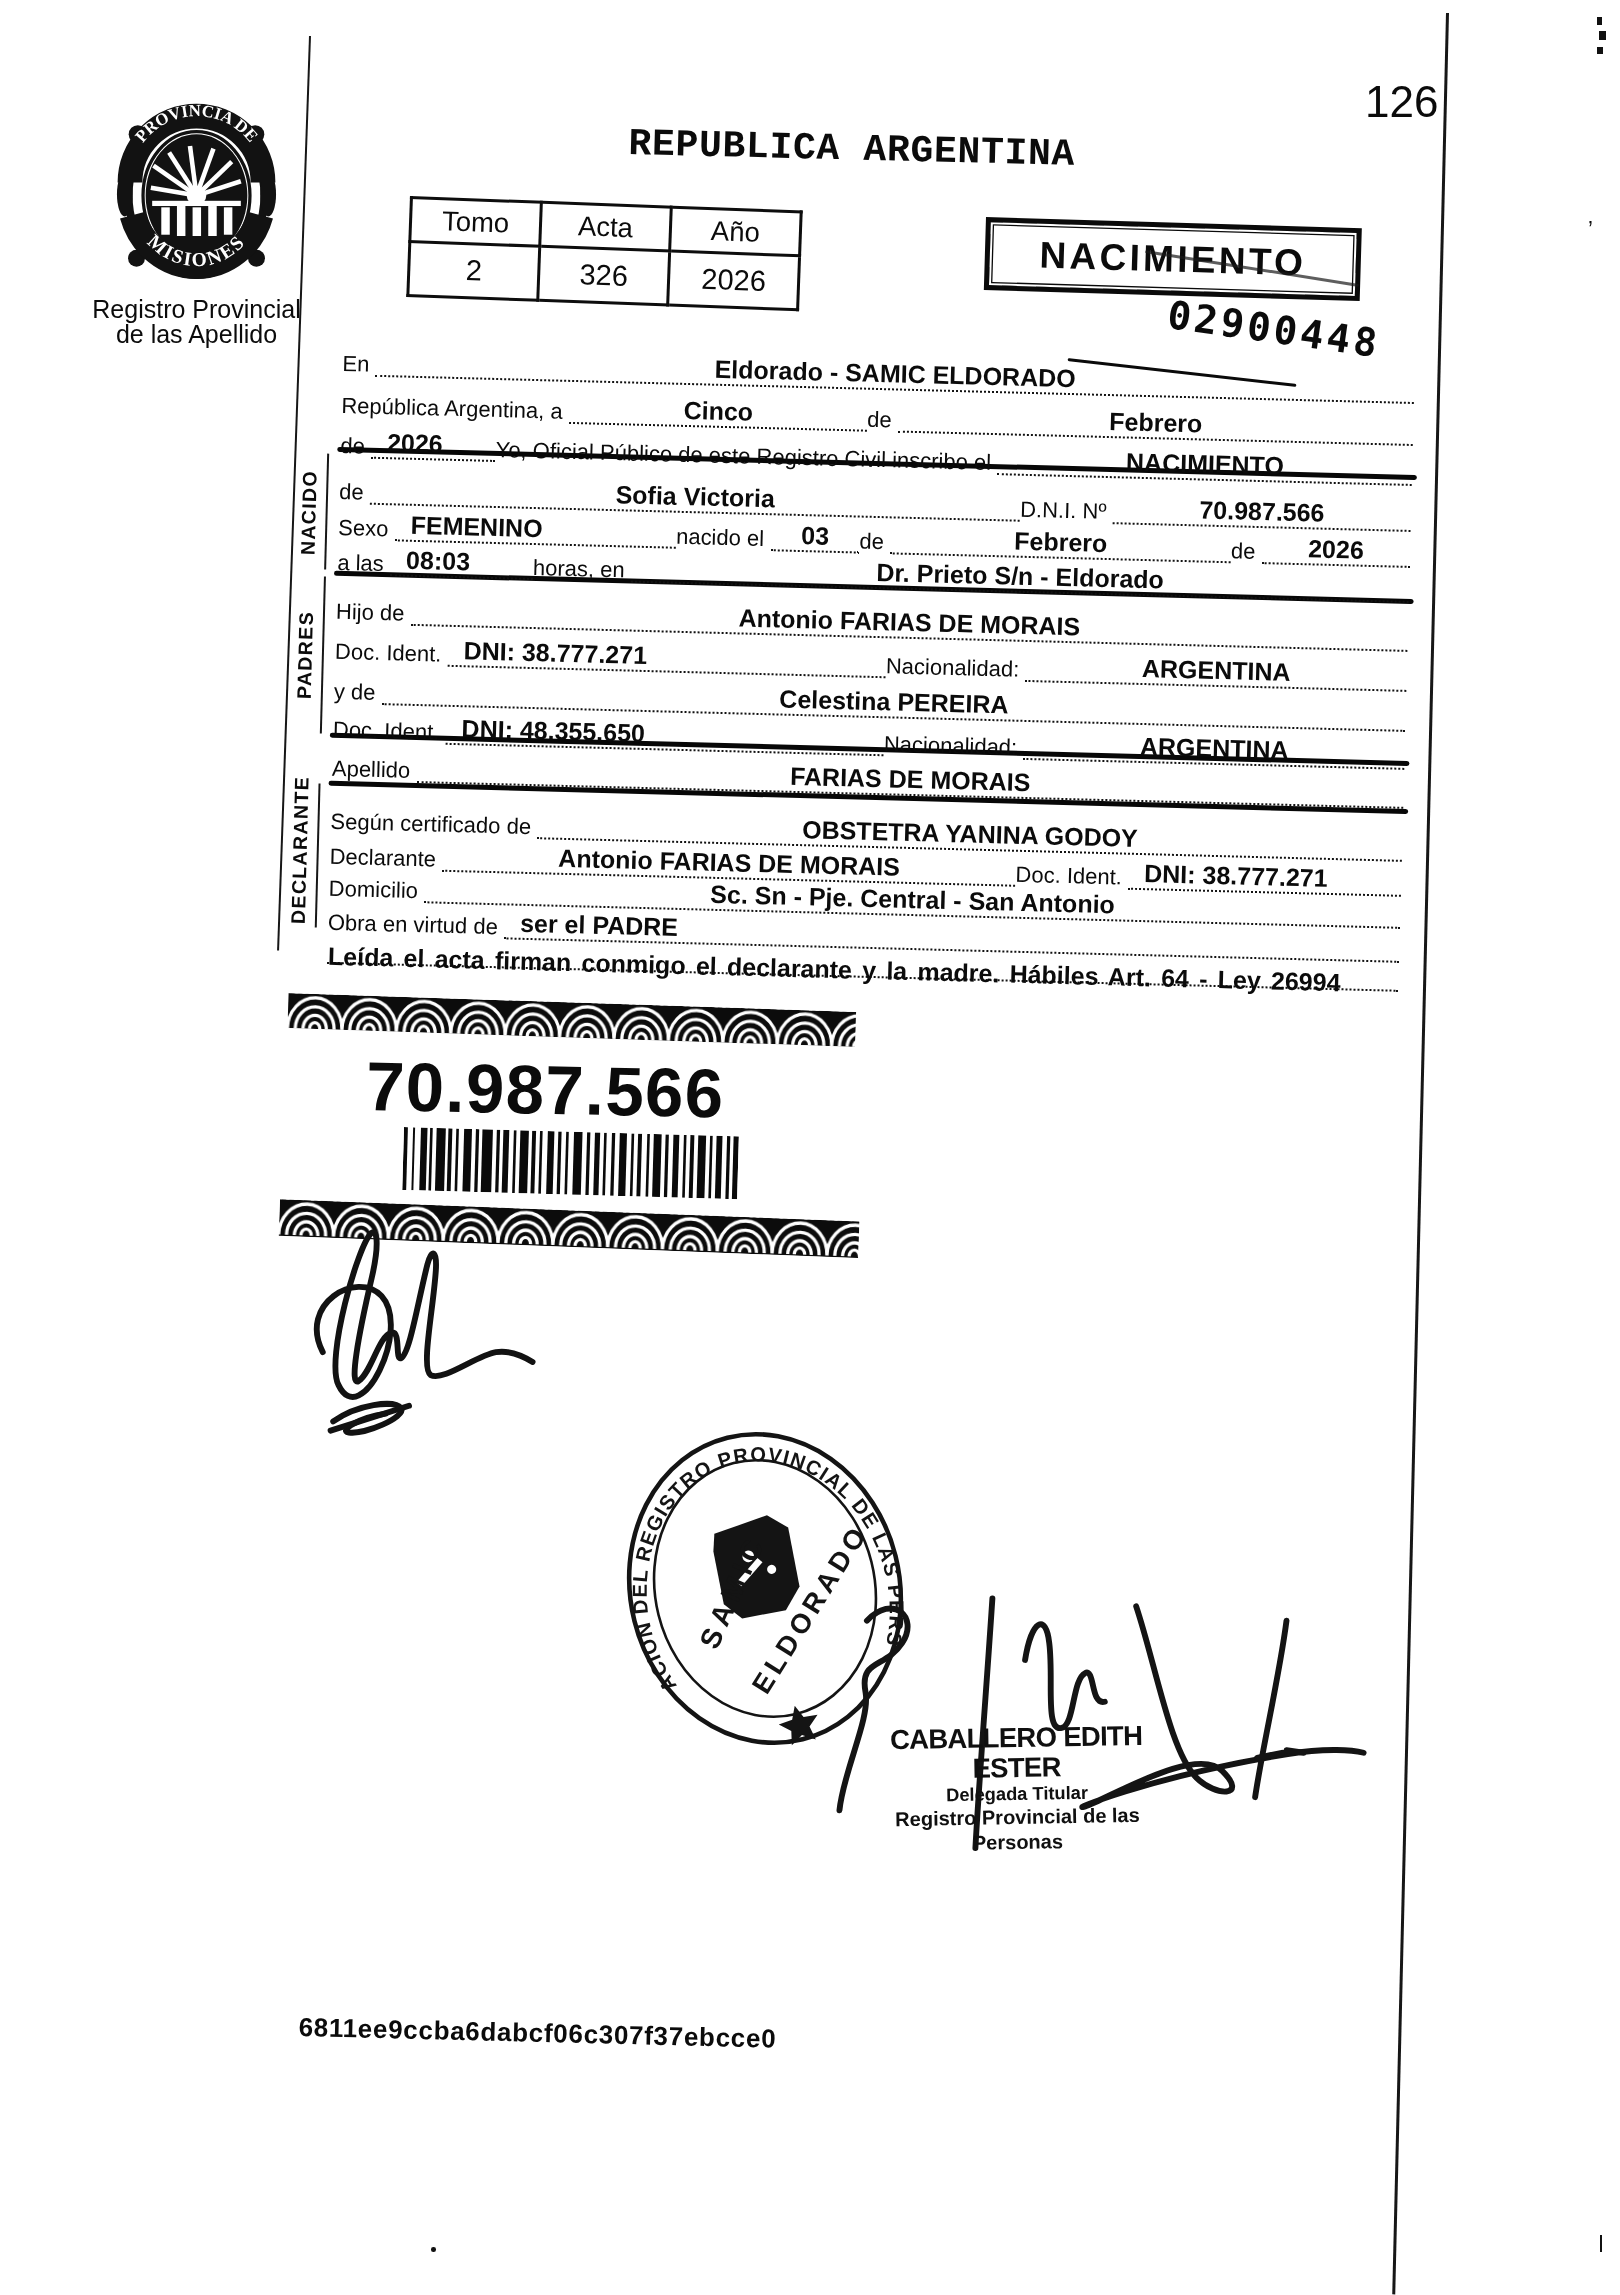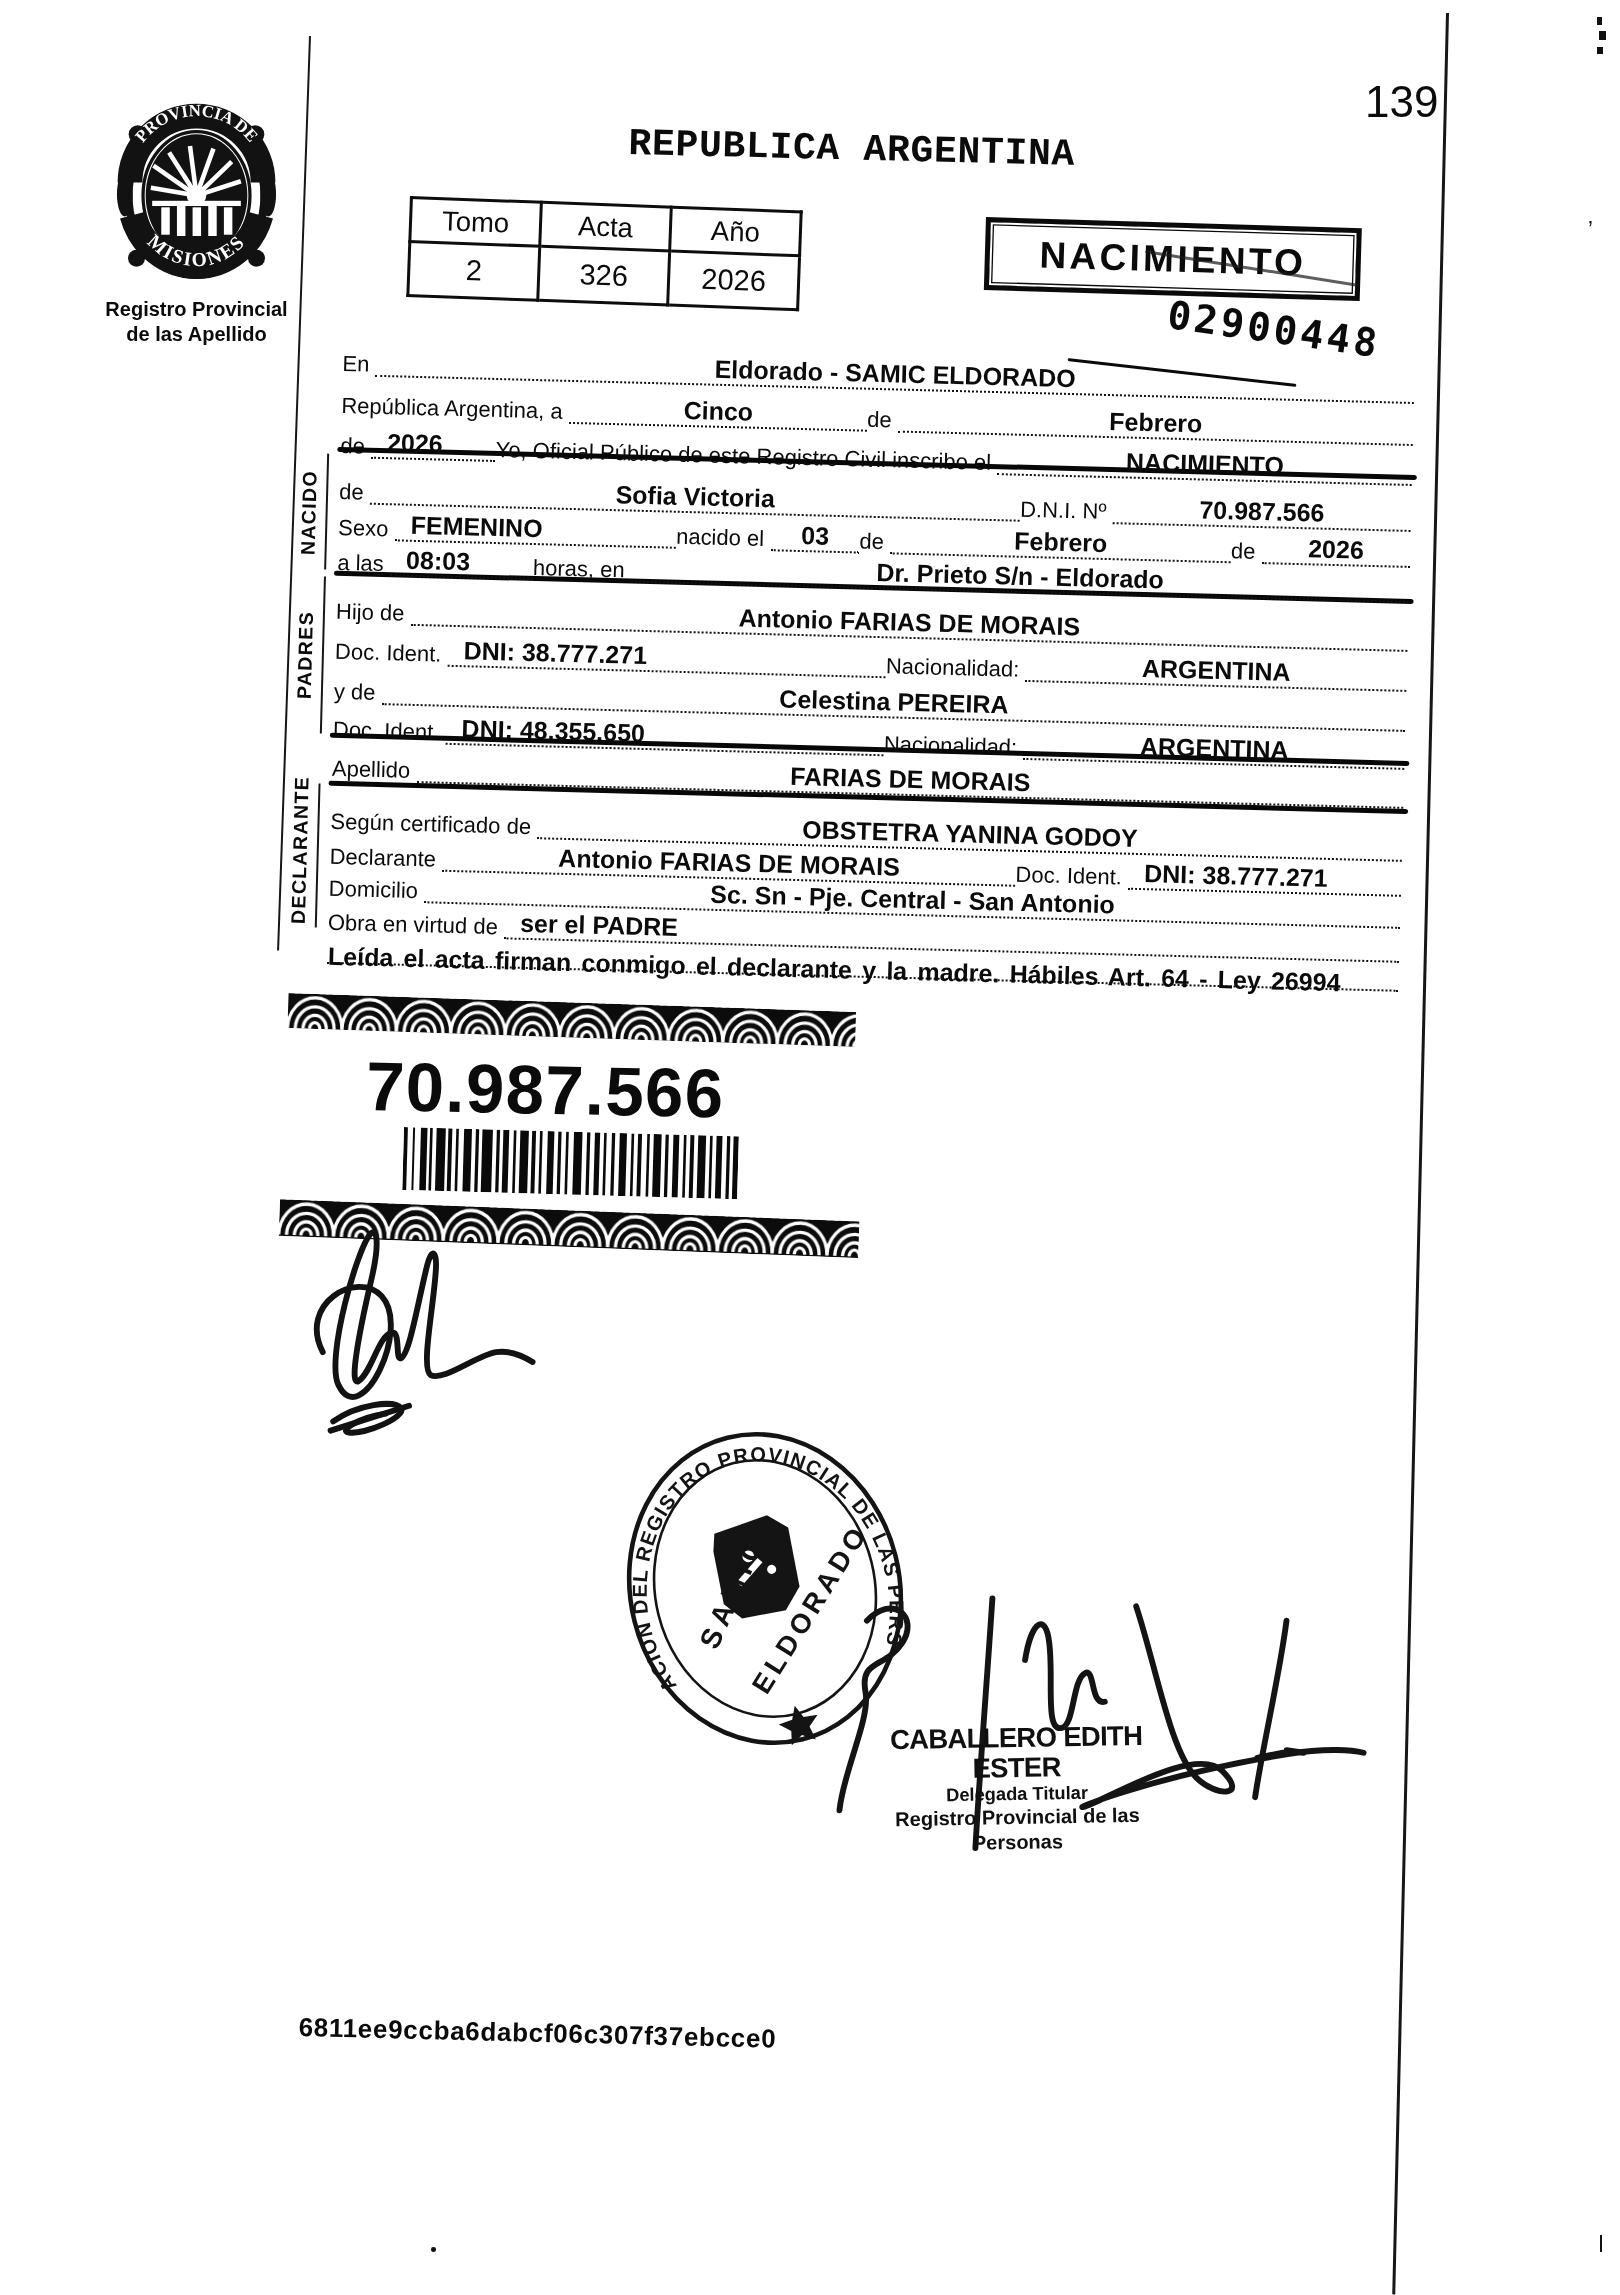--- a/index.html
+++ b/index.html
@@ -39,21 +39,21 @@
   
   .band{position:absolute;transform-origin:0 0;}
   .big-num{position:absolute;font-weight:bold;font-size:69px;letter-spacing:1.3px;
            transform:rotate(1.2deg);transform-origin:0 0;white-space:nowrap;}
   .hash{position:absolute;font-weight:bold;font-size:26px;letter-spacing:0.7px;
         transform:rotate(1.4deg);transform-origin:0 0;white-space:nowrap;}
   .sig-stamp{position:absolute;text-align:center;transform:rotate(-1deg);color:#101010;}
   .sig-stamp .n1{font-size:27.5px;font-weight:bold;letter-spacing:-0.7px;line-height:30px;}
   .sig-stamp .n2{font-size:18.3px;font-weight:600;line-height:22px;}
   .sig-stamp .n3{font-size:20px;font-weight:bold;line-height:25px;}
-  .logo-caption{position:absolute;text-align:center;font-weight:bold;font-size:20px;line-height:25px;}
+  .logo-caption{position:absolute;text-align:center;font-weight:normal;font-size:25px;line-height:25px;}
   .artifact{position:absolute;background:#111;}
 </style>
 </head>
 <body>
 
 <div class="page">
 
   <div class="vline" style="left:309px;top:36px;width:2px;height:915px;transform:rotate(2deg);transform-origin:top left;"></div>
   <div class="vline" style="left:1446px;top:13px;width:2.6px;height:2282px;transform:rotate(1.35deg);transform-origin:top left;"></div>
   <div class="artifact" style="left:1597px;top:17px;width:5.2px;height:7.8px;"></div>
@@ -109,21 +109,21 @@
       <text font-family="Liberation Serif,serif" font-size="30" font-weight="bold" fill="#ffffff" letter-spacing="3">
         <textPath href="#lg-bot" startOffset="50%" text-anchor="middle">MISIONES</textPath>
       </text>
     </svg>
   </div>
   <div class="logo-caption" style="left:92px;top:297px;width:209px;">
     <div>Registro Provincial</div>
     <div>de las Apellido</div>
   </div>
 
-  <div class="abs page-num" style="left:1365px;top:77px;">139</div>
+  <div class="abs page-num" style="left:1365px;top:77px;">126</div>
 
   <div class="abs doc-title" style="left:629px;top:122px;">REPUBLICA ARGENTINA</div>
 
   <div class="abs" style="left:410px;top:196px;">
     <table class="reg">
       <tbody>
           <tr class="hd">
         <td>Tomo</td>
         <td>Acta</td>
         <td>Año</td>

